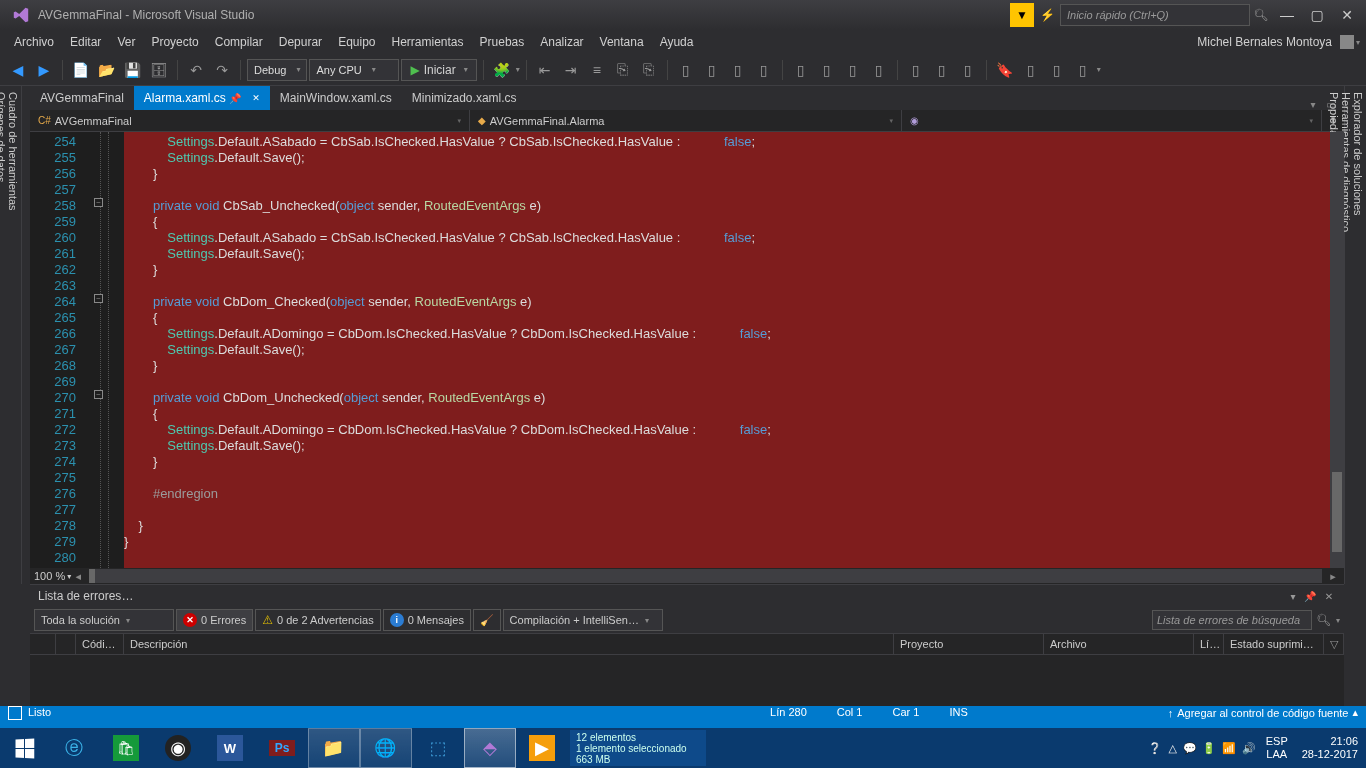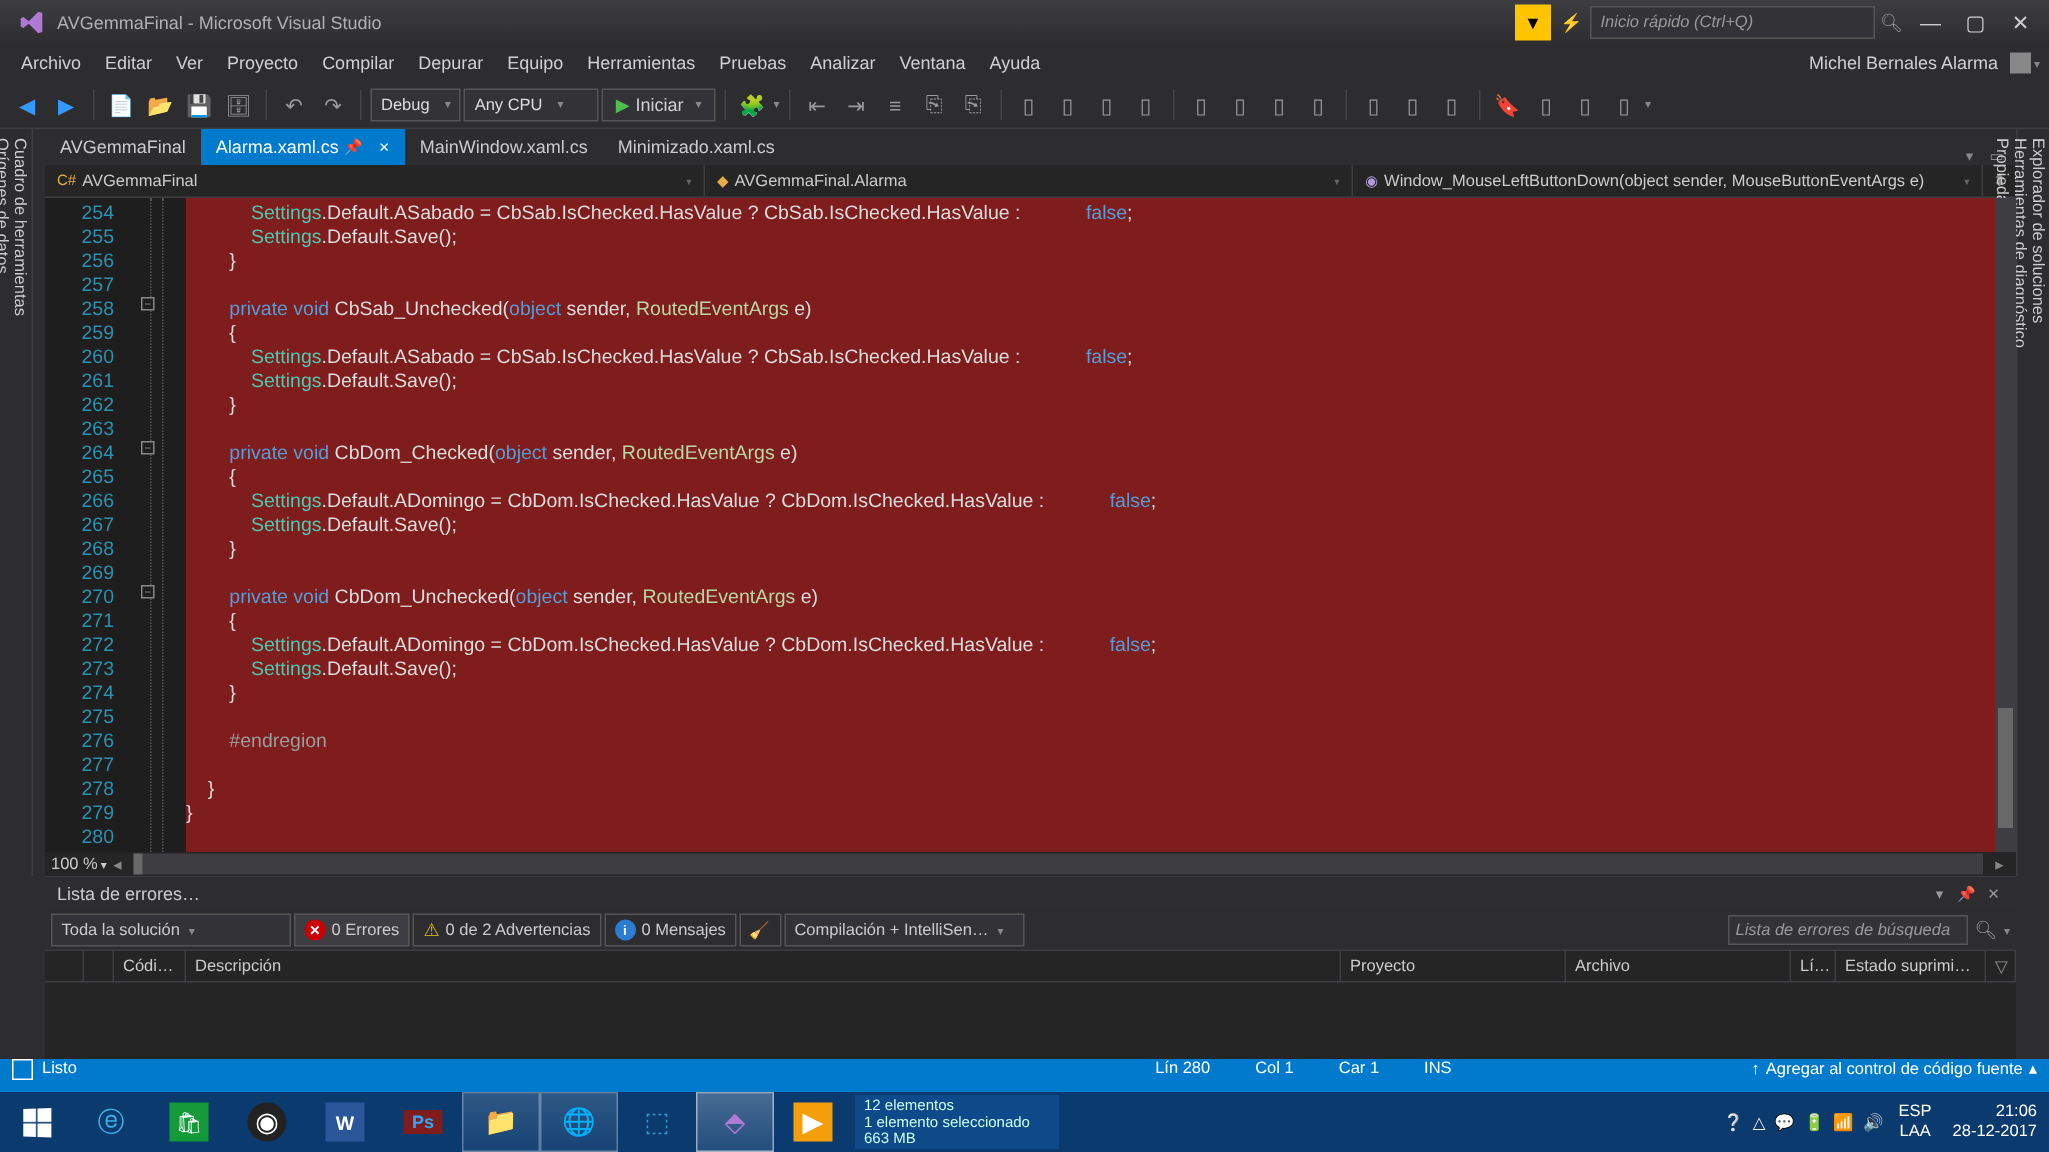--- a/index.html
+++ b/index.html
@@ -140,21 +140,21 @@
   <span class="mi">Proyecto</span>
   <span class="mi">Compilar</span>
   <span class="mi">Depurar</span>
   <span class="mi">Equipo</span>
   <span class="mi">Herramientas</span>
   <span class="mi">Pruebas</span>
   <span class="mi">Analizar</span>
   <span class="mi">Ventana</span>
   <span class="mi">Ayuda</span>
   <span class="sp"></span>
-  <span class="user">Michel Bernales Alarma</span>
+  <span class="user">Michel Bernales Montoya</span>
   <span class="avatar"></span>
   <span style="color:#888;font-size:8px;margin-left:2px;">▾</span>
 </div>
 
 <div class="toolbar">
   <span class="tb blue">◀</span>
   <span class="tb blue">▶</span>
   <span class="sep"></span>
   <span class="tb">📄</span>
   <span class="tb">📂</span>
@@ -226,21 +226,20 @@
       <span class="nb" style="width:440px">
           <span class="ico">C#</span>
           <span>AVGemmaFinal</span>
         </span>
       <span class="nb mid">
           <span class="ico">◆</span>
           <span>AVGemmaFinal.Alarma</span>
         </span>
       <span class="nb" style="width:420px">
           <span class="ico" style="color:#b19cd9">◉</span>
-          <span>Window_MouseLeftButtonDown(object sender, MouseButtonEventArgs e)</span>
         </span>
       <span class="exbtn">⬍</span>
     </div>
 
     <div class="code-container">
       <div class="gutter" id="gutter">254
 255
 256
 257
 258
@@ -323,21 +322,21 @@
 
 <div class="errlist">
   <div class="hdr">
     <span>Lista de errores</span>…
     <span class="sp"></span>
     <span class="btn">▾</span>
     <span class="btn">📌</span>
     <span class="btn">✕</span>
   </div>
   <div class="filters">
-    <span class="combo" style="width:160px">Toda la solución</span>
+    <span class="combo" style="width:140px">Toda la solución</span>
     <span class="pill active">
         <span class="ci err">✕</span>
         <span>0 Errores</span>
       </span>
     <span class="pill">
         <span class="warn-tri">⚠</span>
         <span>0 de 2 Advertencias</span>
       </span>
     <span class="pill">
         <span class="ci info">i</span>

